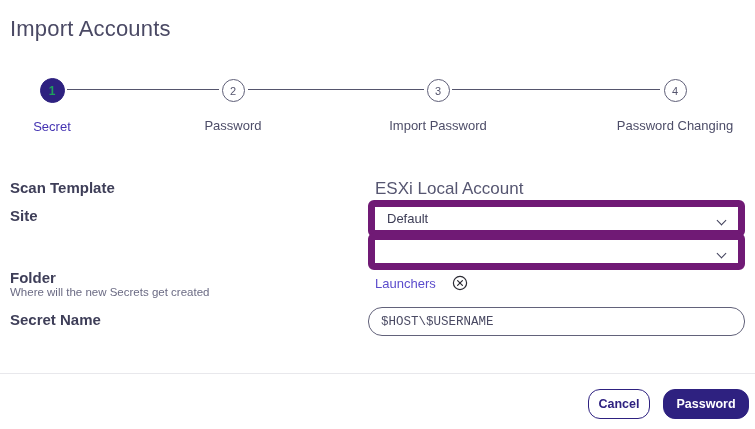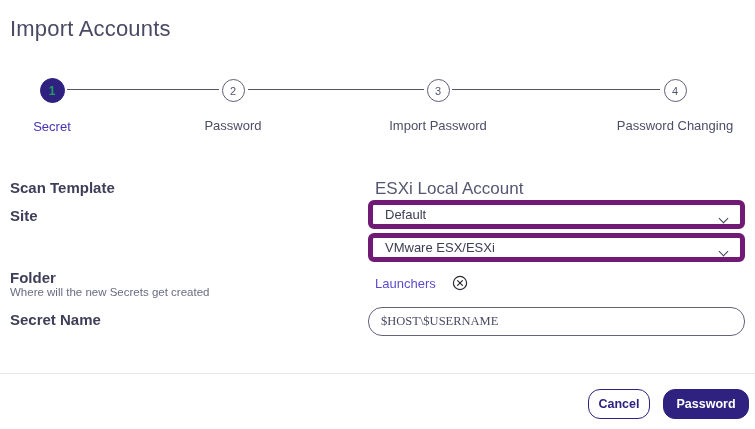--- a/index.html
+++ b/index.html
@@ -55,36 +55,36 @@
   }
   .form-hint {
     position:absolute; left:10px;
     font-size:11.5px; color:#6b6b84;
   }
   .static-value {
     position:absolute; left:375px;
     font-size:17px; color:#565671;
   }
   .select-box {
-    position:absolute; left:368px; width:377px; height:29px;
-    border:5px solid #701a75; border-radius:6px; background:#fff;
+    position:absolute; left:368px; width:377px; height:37px;
+    border:7px solid #701a75; border-radius:6px; background:#fff;
     display:flex; align-items:center; padding:0 28px 0 12px;
     font-size:13px; color:#3c3c55; cursor:pointer;
   }
   .chevron {
     position:absolute; right:13px; top:10px;
     width:7px; height:7px;
     border-right:1.5px solid #3f3f5a; border-bottom:1.5px solid #3f3f5a;
     transform:rotate(45deg);
   }
   .text-input {
     position:absolute; left:368px; width:377px; height:29px;
     border:1px solid #62627a; border-radius:14px; background:#fff;
     padding:0 12px; font-size:12.5px; color:#4a4a63;
-    font-family:Liberation Serif, serif; outline:none;
+    font-family:Liberation Mono, monospace; outline:none;
   }
   .folder-row {
     position:absolute; left:375px; top:275px;
     display:flex; align-items:center; gap:16px;
   }
   .folder-link {
     font-size:13px; color:#5b4ccc; text-decoration:none; cursor:pointer;
   }
   .remove-btn {
     width:16px; height:16px; display:inline-block; cursor:pointer;
@@ -145,21 +145,20 @@
   <div class="form-label" style="top:179px">Scan Template</div>
   <div class="static-value" style="top:179px">ESXi Local Account</div>
 
   <div class="form-label" style="top:207px">Site</div>
   <div class="select-box" style="top:200px">
     <span>Default</span>
     <span class="chevron"></span>
   </div>
 
   <div class="select-box" style="top:233px">
-    <span>VMware ESX/ESXi</span>
     <span class="chevron"></span>
   </div>
 
   <div class="form-label" style="top:269px">Folder</div>
   <div class="form-hint" style="top:286px">Where will the new Secrets get created</div>
   <div class="folder-row">
     <a class="folder-link">Launchers</a>
     <span class="remove-btn">
       <svg width="16" height="16" viewBox="0 0 16 16">
         <circle cx="8" cy="8" r="6.6" fill="none" stroke="#2b2b33" stroke-width="1.2"></circle>

